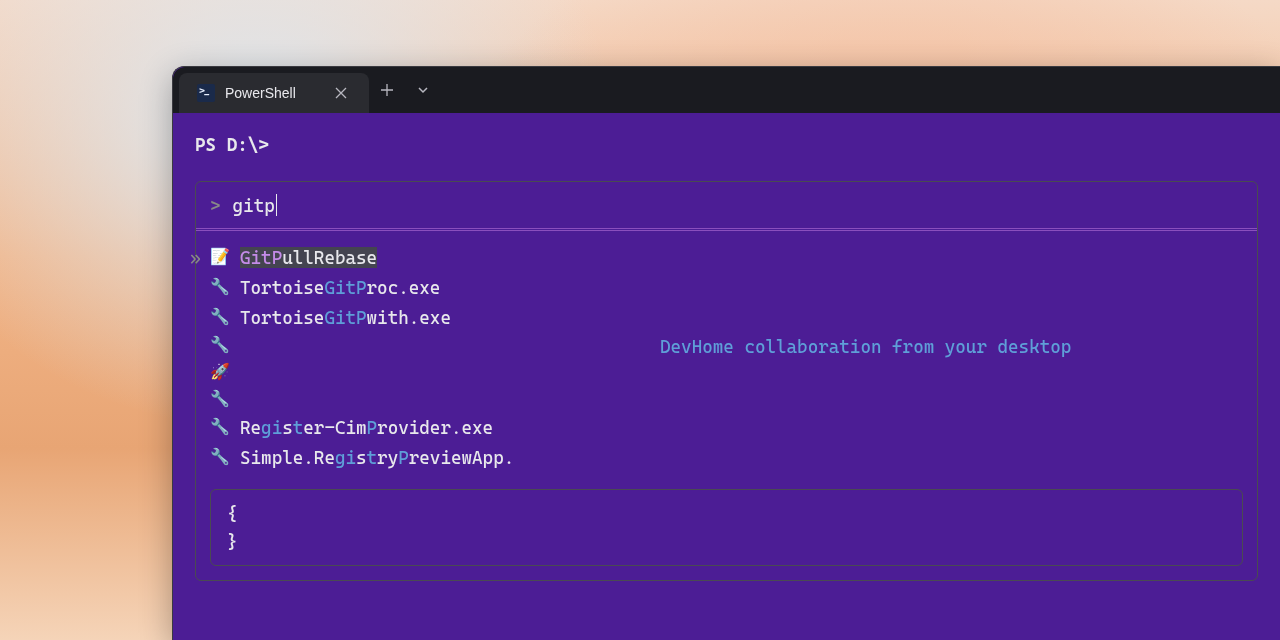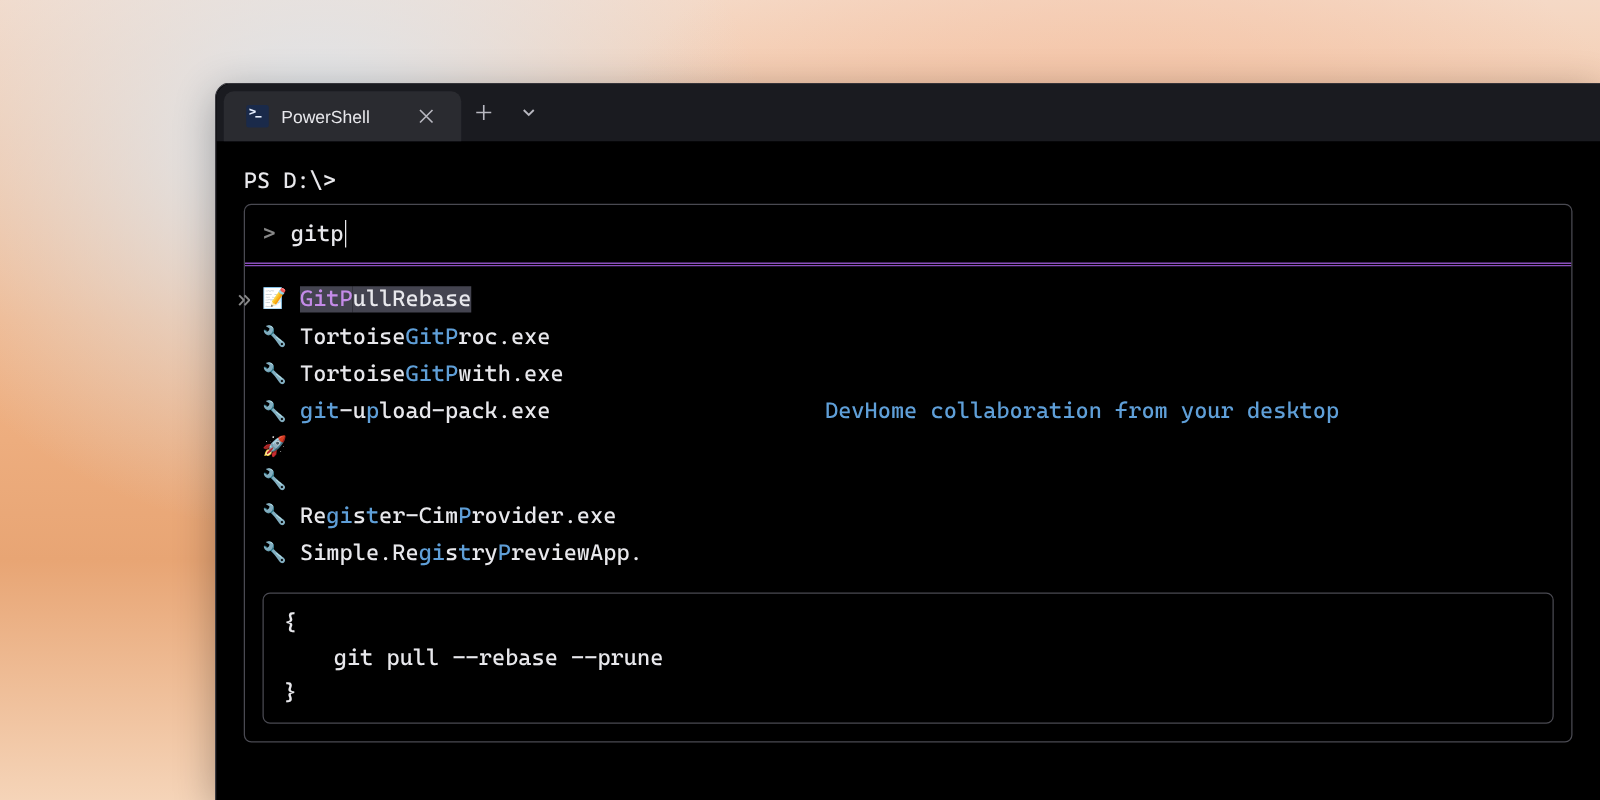--- a/index.html
+++ b/index.html
@@ -17,21 +17,21 @@
       radial-gradient(ellipse 800px 600px at 70% 40%, #f5b896 0%, transparent 60%),
       radial-gradient(ellipse 600px 500px at 20% 20%, #dce8f2 0%, transparent 60%),
       linear-gradient(180deg, #f5d9c6 0%, #f2b588 40%, #e8a574 70%, #f5d4b8 100%);
   }
   .terminal-window {
     position: absolute;
     left: 172px;
     top: 66px;
     right: 0;
     bottom: 0;
-    background: #000000;
+    background: #4c1d95;
     border-top-left-radius: 12px;
     border: 1px solid #3a3a40;
     border-right: none;
     border-bottom: none;
     box-shadow: 0 8px 32px rgba(0,0,0,0.3);
     overflow: hidden;
   }
   .tab-bar {
     height: 46px;
     background: #1a1b20;
@@ -85,21 +85,21 @@
     cursor: pointer;
   }
   .tab-close { width: 28px; }
   .tab-new svg, .tab-chev svg { stroke: #b8b8c0; }
   .terminal-body {
     padding: 18px 22px 22px 22px;
     font-size: 18px;
     line-height: 1.55;
     color: #e8e8ec;
   }
-  .prompt-line { color: #e8e8ec; font-weight: 400; margin-bottom: 4px; }
+  .prompt-line { color: #e8e8ec; font-weight: 700; margin-bottom: 22px; }
   .suggestion-box {
     border: 1px solid #4a4a52;
     border-radius: 6px;
     position: relative;
     padding: 0;
   }
   .input-row {
     display: flex;
     align-items: center;
     gap: 12px;
@@ -222,21 +222,20 @@
             <div class="result-row">
               <span class="result-icon">🔧</span>
               <span><span class="neutral">Tortoise</span><span class="hl-blue">GitP</span><span class="neutral">roc.exe</span></span>
             </div>
             <div class="result-row">
               <span class="result-icon">🔧</span>
               <span><span class="neutral">Tortoise</span><span class="hl-blue">GitP</span><span class="neutral">with.exe</span></span>
             </div>
             <div class="result-row">
               <span class="result-icon">🔧</span>
-              <span><span class="hl-blue">git</span><span class="neutral">-u</span><span class="hl-blue">p</span><span class="neutral">load-pack.exe</span></span>
             </div>
             <div class="result-row">
               <span class="result-icon">🚀</span>
             </div>
             <div class="result-row">
               <span class="result-icon">🔧</span>
             </div>
             <div class="result-row">
               <span class="result-icon">🔧</span>
               <span><span class="neutral">Re</span><span class="hl-blue">gi</span><span class="neutral">s</span><span class="hl-blue">t</span><span class="neutral">er-Cim</span><span class="hl-blue">P</span><span class="neutral">rovider.exe</span></span>
@@ -252,18 +251,17 @@
             <div class="desc-line">&nbsp;</div>
             <div class="desc-line"><span class="hl-blue">DevHome collaboration from your desktop</span></div>
             <div class="desc-line">&nbsp;</div>
             <div class="desc-line">&nbsp;</div>
             <div class="desc-line">&nbsp;</div>
           </div>
       </div>
 
       <div class="preview-box">
         <div>{</div>
-        <div class="indent">git pull --rebase --prune</div>
         <div>}</div>
       </div>
     </div>
   </div>
 </div>
 
 </body></html>

